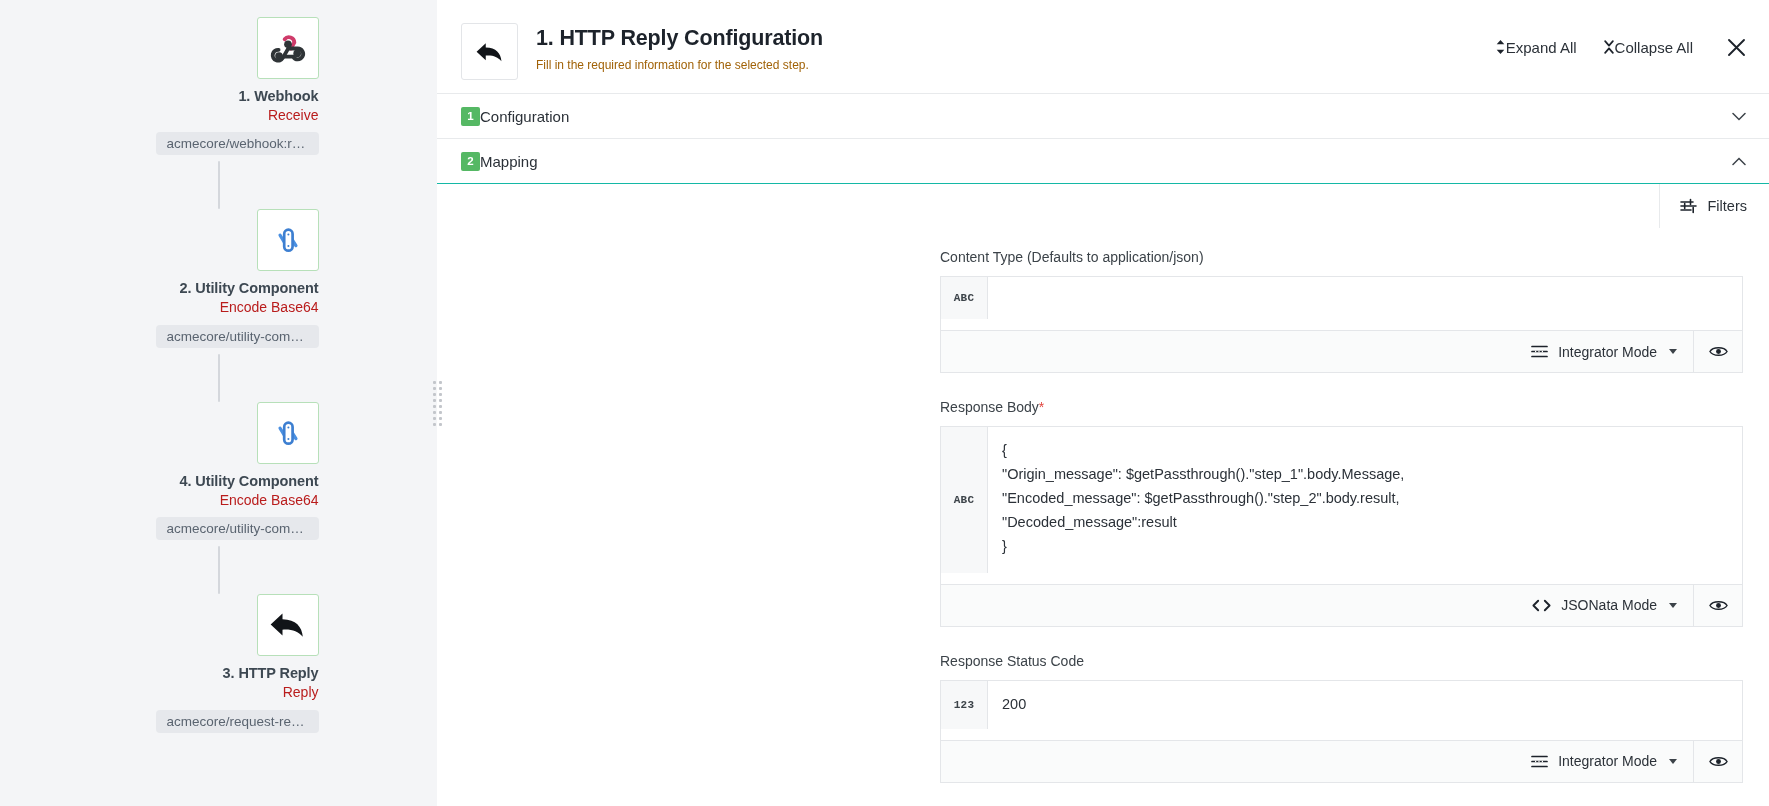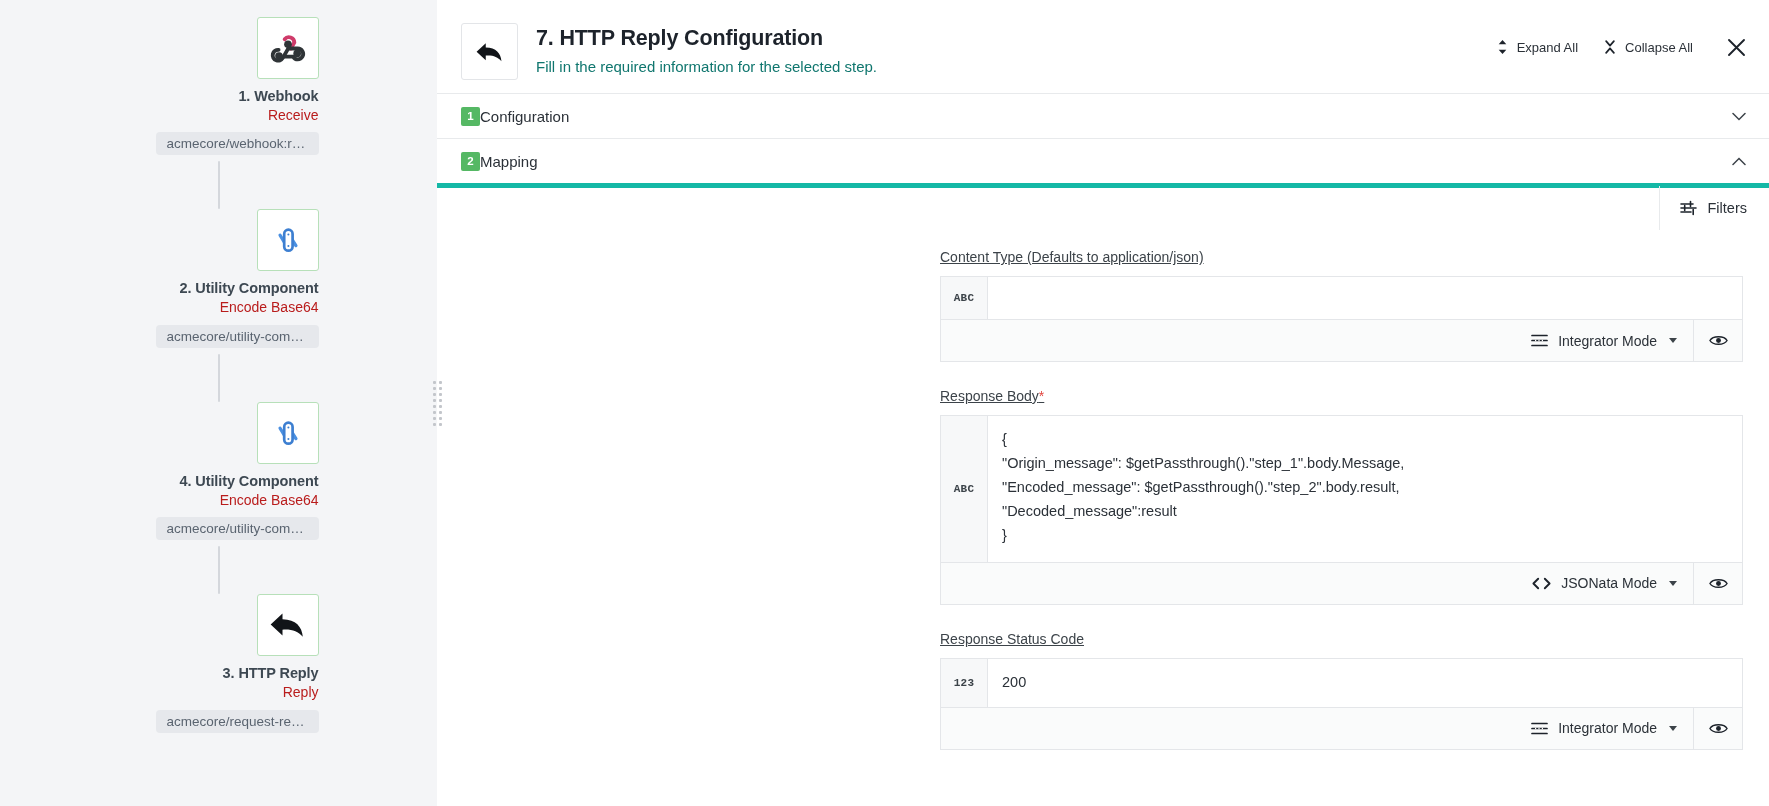--- a/index.html
+++ b/index.html
@@ -49,61 +49,61 @@
   
   .detail{flex:1;height:806px;background:#ffffff;box-sizing:border-box;overflow:hidden;position:relative;}
 
   .dhead{display:flex;align-items:flex-start;padding:22px 22px 0 24px;box-sizing:border-box;height:93px;}
   .back-btn{
     width:55px;height:55px;border:1px solid #e3e5e8;border-radius:3px;background:#fff;
     display:flex;align-items:center;justify-content:center;flex:0 0 55px;margin-top:1px;
   }
   .head-txt{margin-left:18px;padding-top:4px;flex:1;}
   .head-title{font-size:21.5px;font-weight:bold;color:#1d232b;letter-spacing:-0.15px;}
-  .head-sub{font-size:15px;color:#0f766e;margin-top:7px;}
+  .head-sub{font-size:12px;color:#a16207;margin-top:7px;}
   .head-actions{display:flex;align-items:center;gap:26px;padding-top:14px;}
-  .hact{display:flex;align-items:center;gap:9px;font-size:13px;color:#2b3138;white-space:nowrap;}
+  .hact{display:flex;align-items:center;font-size:15px;color:#2b3138;white-space:nowrap;}
   .close-x{margin-left:6px;display:flex;align-items:center;justify-content:center;width:22px;height:22px;}
 
   .section-row{
     display:flex;align-items:center;height:45px;border-top:1px solid #e8eaec;
     padding:0 22px 0 24px;box-sizing:border-box;
   }
   .sec-badge{
     width:19px;height:19px;background:#55b864;color:#fff;font-size:11.5px;font-weight:bold;
     display:flex;align-items:center;justify-content:center;border-radius:2px;flex:0 0 19px;
   }
   .sec-label{font-size:15px;color:#2b3138;flex:1;}
   .chev{width:16px;height:16px;display:flex;align-items:center;justify-content:center;}
 
   .filter-bar{
-    border-top:5px solid #14b8a6;height:44px;display:flex;justify-content:flex-end;align-items:center;
+    border-top:1px solid #14b8a6;height:44px;display:flex;justify-content:flex-end;align-items:center;
     box-sizing:border-box;
   }
   .filter-btn{
     height:44px;min-width:95px;display:flex;align-items:center;gap:11px;padding:0 22px 0 20px;
     border-left:1px solid #e8eaec;box-sizing:border-box;font-size:14.5px;color:#2b3138;
   }
 
   .fields{padding:22px 0 0 0;}
   .field{padding:0 26px 0 503px;margin-bottom:26px;box-sizing:border-box;}
-  .field-label{font-size:14px;color:#3c4349;margin-bottom:11px;text-decoration:underline;}
+  .field-label{font-size:14px;color:#3c4349;margin-bottom:11px;}
   .req{color:#e0443e;font-size:14px;}
   .box{border:1px solid #e4e6e9;box-sizing:border-box;background:#fff;}
   .box-main{display:flex;min-height:42px;}
   .type-tag{
     width:46px;flex:0 0 46px;background:#f7f8f9;border-right:1px solid #e4e6e9;
     display:flex;align-items:center;justify-content:center;font-size:11px;font-weight:bold;color:#3c4349;
     letter-spacing:.2px;
     font-family:Liberation Mono, monospace;
   }
   .box-val{flex:1;padding:12px 14px;font-size:14.5px;color:#2b3138;line-height:1.65;white-space:pre-wrap;}
   .box-val.tall{padding:12px 14px 14px 14px;}
   .box-foot{
-    border-top:1px solid #e4e6e9;background:#fafbfb;height:41px;display:flex;justify-content:flex-end;align-items:center;
+    border-top:1px solid #e4e6e9;background:#fafbfb;height:41px;display:flex;justify-content:flex-end;align-items:center;margin-top:11px;
   }
   .mode-btn{display:flex;align-items:center;gap:10px;padding:0 16px 0 12px;height:41px;font-size:14px;color:#2b3138;white-space:nowrap;}
   .eye-btn{width:48px;height:41px;border-left:1px solid #e4e6e9;display:flex;align-items:center;justify-content:center;}
   .caret{width:0;height:0;border-left:4.5px solid transparent;border-right:4.5px solid transparent;border-top:5.5px solid #3c4349;margin-left:2px;}
 
   svg{display:block;}
 </style>
 </head>
 <body>
 
@@ -218,21 +218,21 @@
 
   <div class="detail">
 
     <div class="dhead">
       <div class="back-btn">
         <svg width="34" height="30" viewBox="0 0 52 44" aria-hidden="true">
           <path d="M19.5 8.5 L5.5 21.5 L19.5 34.5 L19.5 27.5 C31 26.8 37.5 29.5 43.5 36 C42.5 24 35.5 15.5 19.5 15.2 Z" fill="#111418"></path>
         </svg>
       </div>
       <div class="head-txt">
-        <div class="head-title">7. HTTP Reply Configuration</div>
+        <div class="head-title">1. HTTP Reply Configuration</div>
         <div class="head-sub">Fill in the required information for the selected step.</div>
       </div>
       <div class="head-actions">
         <div class="hact">
           <span>
             <svg width="11" height="16" viewBox="0 0 11 16" aria-hidden="true">
               <path d="M5.5 1 L9.3 5.2 L1.7 5.2 Z" fill="#1d232b"></path>
               <path d="M5.5 15 L9.3 10.8 L1.7 10.8 Z" fill="#1d232b"></path>
             </svg>
           </span>

